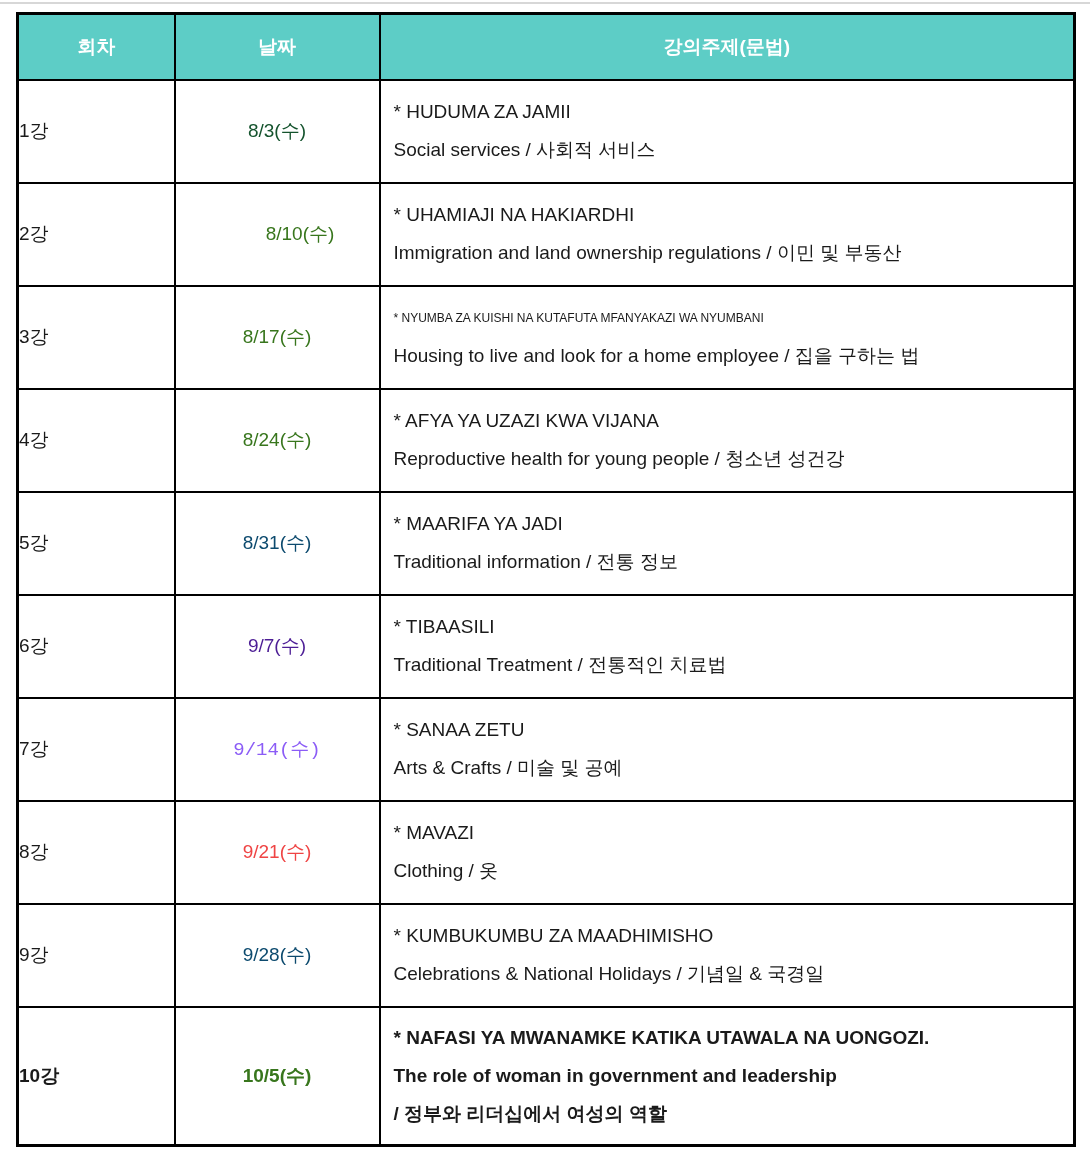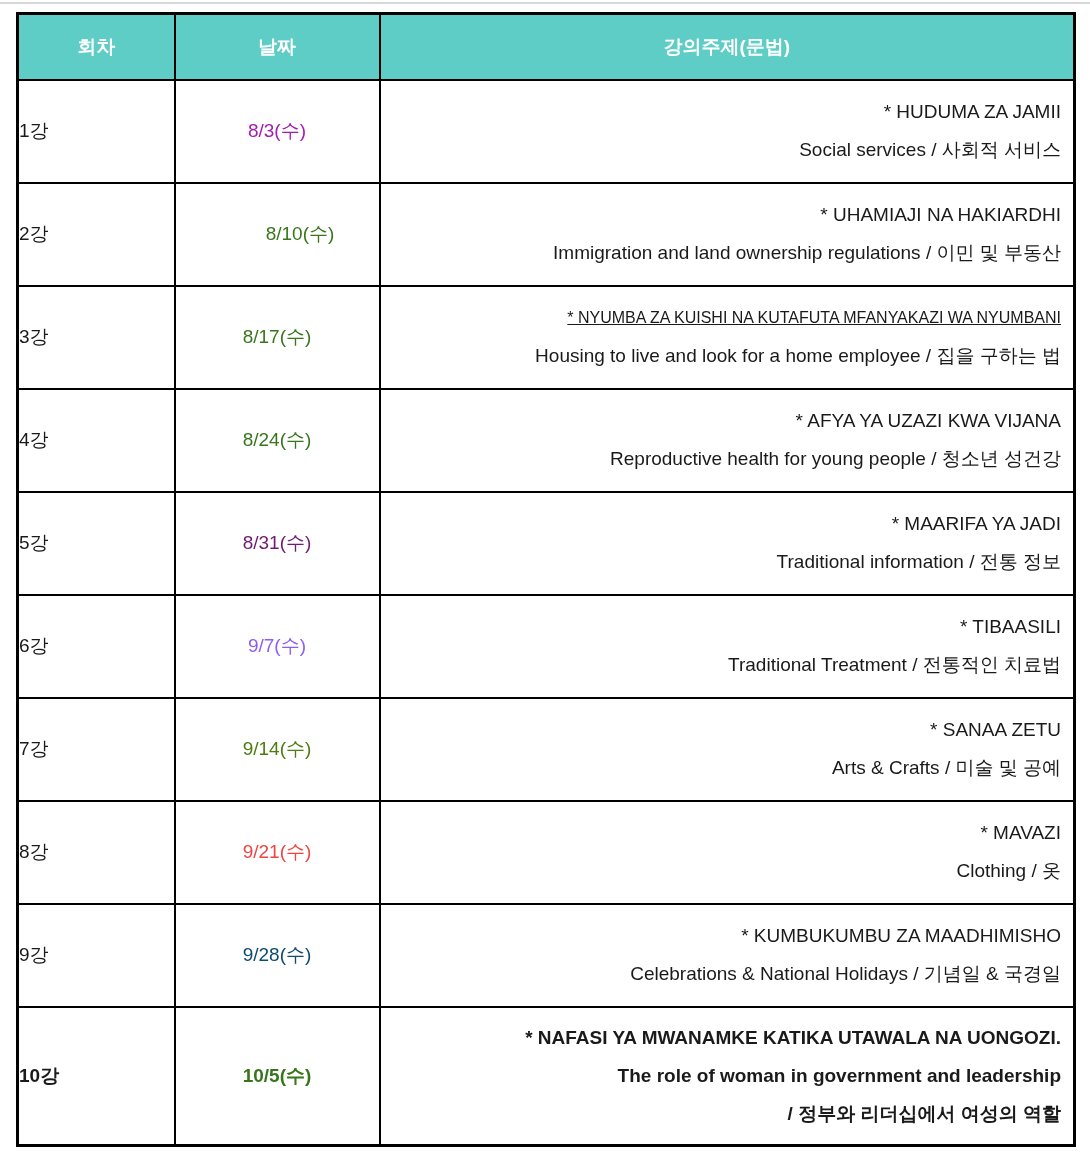--- a/index.html
+++ b/index.html
@@ -53,31 +53,31 @@
     text-align: left;
     font-size: 19px;
     color: #1a1a1a;
   }
   td.date {
     text-align: center;
     font-size: 19px;
     color: #38761d;
   }
   td.topic {
-    text-align: right;
+    text-align: left;
     padding-left: 13px;
     padding-right: 12px;
   }
   .topic-line {
     font-size: 19px;
     line-height: 38px;
     color: #1a1a1a;
     white-space: nowrap;
   }
-  .topic-line.small { font-size: 16px; text-decoration: underline; }
+  .topic-line.small { font-size: 12px; }
 </style>
 </head>
 <body>
 
 <div class="top-divider"></div>
 
 <table class="schedule">
   <colgroup>
     <col class="c-session">
     <col class="c-date">
@@ -86,21 +86,21 @@
   <thead>
     <tr>
       <th>회차</th>
       <th>날짜</th>
       <th>강의주제(문법)</th>
     </tr>
   </thead>
   <tbody id="rows">
   <tr>
     <td class="session">1강</td>
-    <td class="date" style="color: #a21caf;">8/3(수)</td>
+    <td class="date" style="color: #14532d;">8/3(수)</td>
     <td class="topic">
       <div class="topic-line title">* HUDUMA ZA JAMII</div>
       <div class="topic-line desc">Social services / 사회적 서비스</div>
     </td>
   </tr>
 
   <tr>
     <td class="session">2강</td>
     <td class="date" style="color: rgb(56, 118, 29); padding-left: 46px;">8/10(수)</td>
     <td class="topic">
@@ -122,39 +122,39 @@
     <td class="session">4강</td>
     <td class="date" style="color: rgb(56, 118, 29); margin-left: 20px;">8/24(수)</td>
     <td class="topic">
       <div class="topic-line title">* AFYA YA UZAZI KWA VIJANA</div>
       <div class="topic-line desc">Reproductive health for young people / 청소년 성건강</div>
     </td>
   </tr>
 
   <tr>
     <td class="session">5강</td>
-    <td class="date" style="color: #701a75;">8/31(수)</td>
+    <td class="date" style="color: #0c4a6e;">8/31(수)</td>
     <td class="topic">
       <div class="topic-line title">* MAARIFA YA JADI</div>
       <div class="topic-line desc">Traditional information / 전통 정보</div>
     </td>
   </tr>
 
   <tr>
     <td class="session">6강</td>
-    <td class="date" style="color: #8b5cf6;">9/7(수)</td>
+    <td class="date" style="color: #4c1d95;">9/7(수)</td>
     <td class="topic">
       <div class="topic-line title">* TIBAASILI</div>
       <div class="topic-line desc">Traditional Treatment / 전통적인 치료법</div>
     </td>
   </tr>
 
   <tr>
     <td class="session">7강</td>
-    <td class="date" style="color: #4d7c0f;">9/14(수)</td>
+    <td class="date" style="color: #8b5cf6; font-family: Liberation Mono, monospace;">9/14(수)</td>
     <td class="topic">
       <div class="topic-line title">* SANAA ZETU</div>
       <div class="topic-line desc">Arts &amp; Crafts / 미술 및 공예</div>
     </td>
   </tr>
 
   <tr>
     <td class="session">8강</td>
     <td class="date" style="color: #ef4444;">9/21(수)</td>
     <td class="topic">

